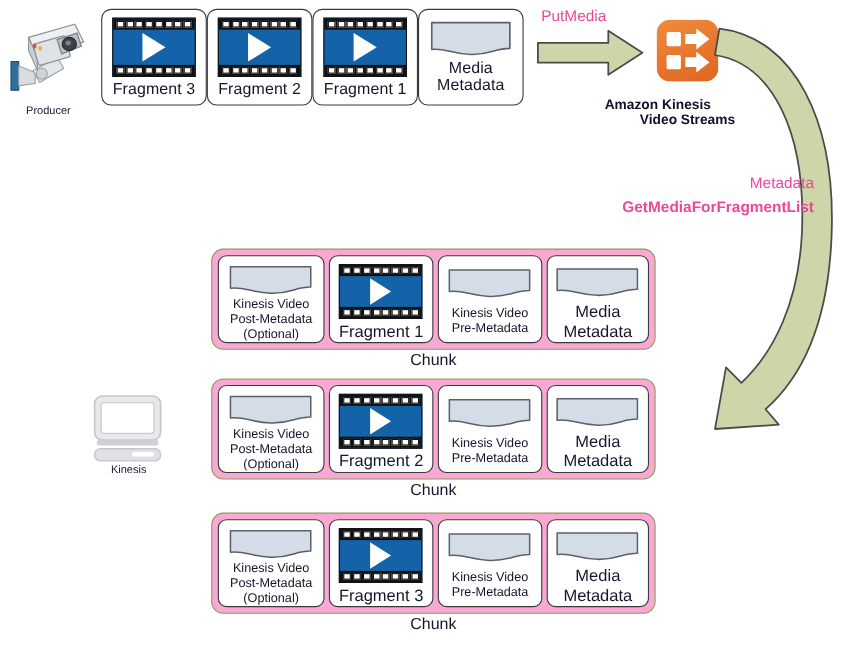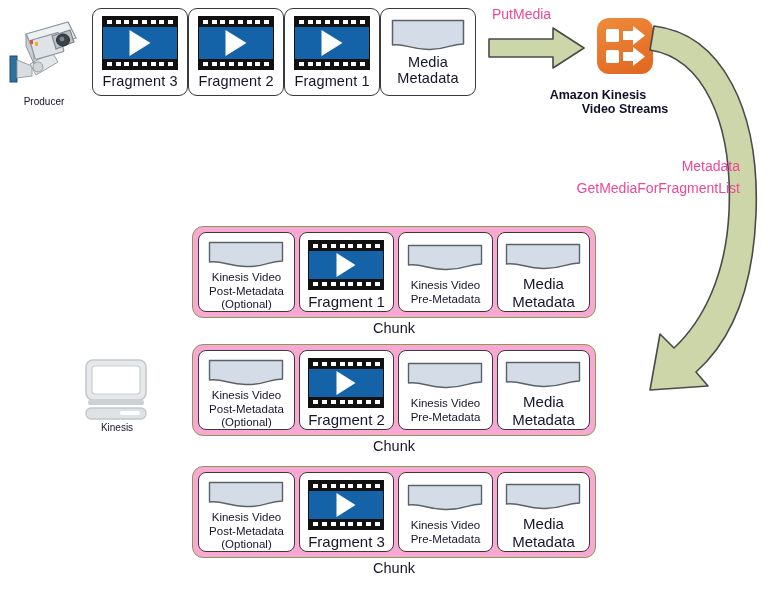--- a/index.html
+++ b/index.html
@@ -211,21 +211,21 @@
              L 24 366
              L 34 310
              L 48 324
              C 78 296, 100 250, 103 188
              C 107 96, 76 34, 24 26
              Z" fill="#cdd6a8" stroke="#4a4a4a" stroke-width="1.6" stroke-linejoin="round"></path>
   </svg>
 </div>
 
 <div class="abs api-label" style="left:500px;top:158px;width:240px;text-align:right;">Metadata</div>
-<div class="abs api-label" style="left:500px;top:180px;width:240px;text-align:right;">GetMediaForFragmentList</div>
+<div class="abs api-label" style="left:500px;top:180px;width:240px;text-align:right;font-weight:bold;">GetMediaForFragmentList</div>
 
 <div class="abs" style="left:78px;top:358px;width:76px;height:62px;">
   <svg width="76" height="62" viewBox="0 0 76 62">
     <rect x="8" y="2" width="60" height="40" rx="7" fill="#e6e8ea" stroke="#c3c7ca" stroke-width="1.5"></rect>
     <rect x="14" y="8" width="48" height="28" rx="3" fill="#ffffff" stroke="#c9cdd0" stroke-width="1.2"></rect>
     <rect x="10" y="42" width="56" height="5" rx="2" fill="#cdd1d4"></rect>
     <rect x="8" y="50" width="60" height="11" rx="5" fill="#dfe2e4" stroke="#c3c7ca" stroke-width="1.3"></rect>
     <rect x="42" y="53" width="20" height="4" rx="2" fill="#ffffff"></rect>
   </svg>
 </div>

